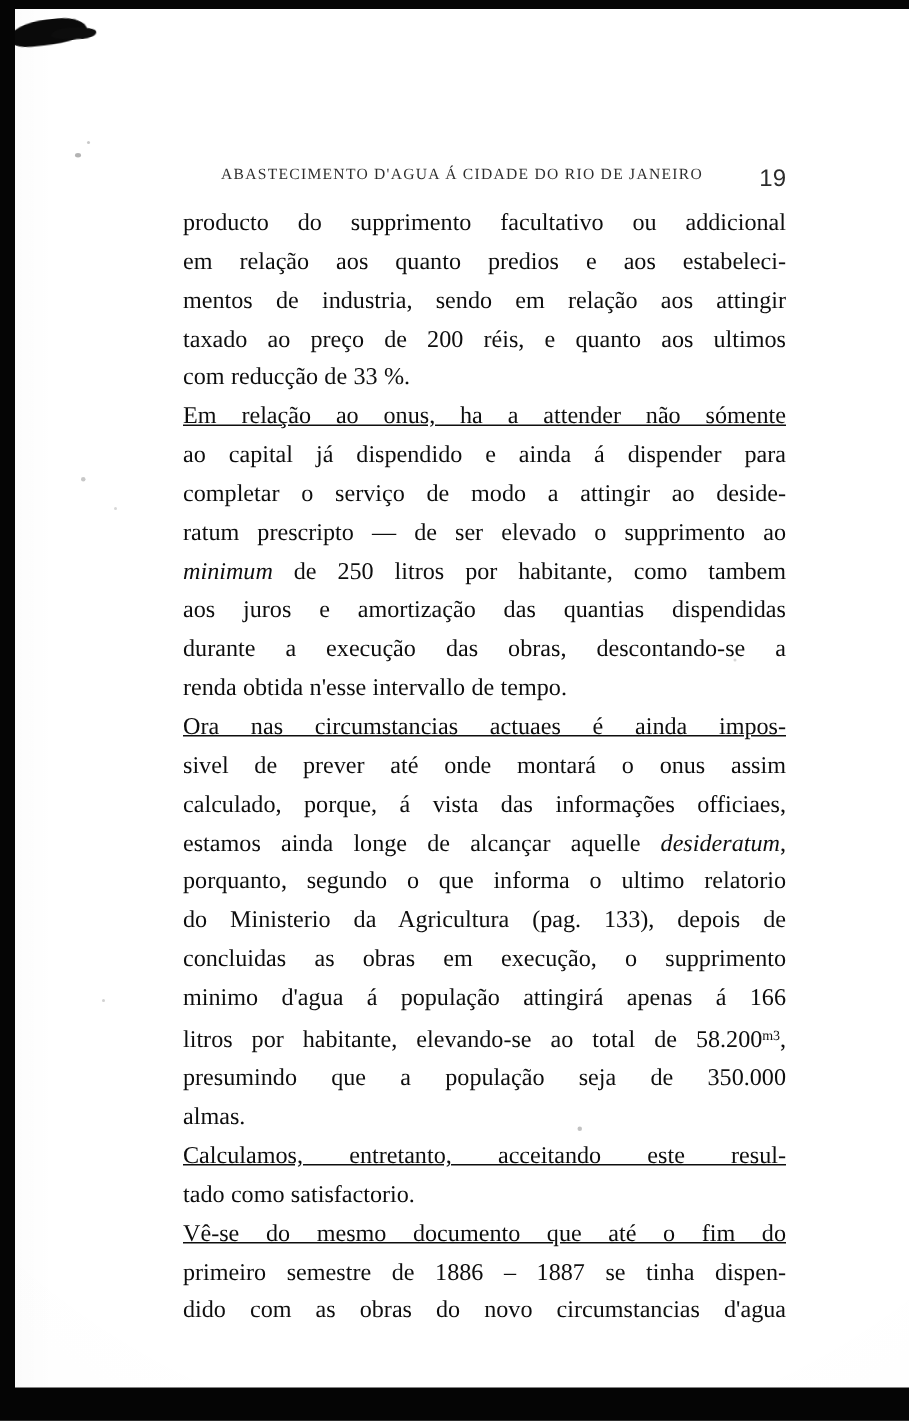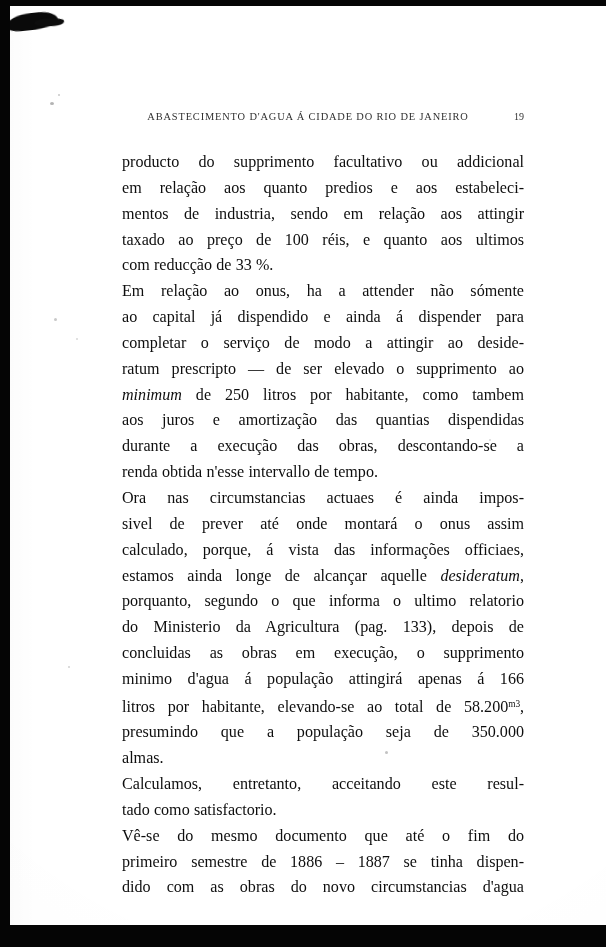--- a/index.html
+++ b/index.html
@@ -97,27 +97,27 @@
   }
   #running-head .head-title {
     display: inline-block;
     text-transform: uppercase;
     font-size: 10.4px;
   }
   #running-head .folio {
     position: absolute;
     right: 0;
     top: 1px;
-    font-size: 10px;
+    font-size: 16px;
     letter-spacing: 0;
-    font-family: Liberation Serif, serif;
+    font-family: Liberation Sans, sans-serif;
   }
 
   #body-text {
-    margin-top: 23px;
+    margin-top: 10px;
     font-size: 16.1px;
     line-height: 25.85px;
     color: #0e0e0e;
     text-align: justify;
     text-justify: inter-word;
     -webkit-hyphens: none;
     hyphens: none;
     word-spacing: 0.2px;
   }
   #body-text p {
@@ -137,20 +137,21 @@
     display: block;
     text-align: justify;
     text-align-last: justify;
     white-space: pre-wrap;
   }
   .ln.last {
     text-align-last: left;
   }
   .ln.ind {
     text-indent: 30px;
+    text-decoration: underline;
   }
 
   
   #body-text, #running-head {
     text-rendering: optimizeLegibility;
   }
 </style>
 </head>
 <body>
 
@@ -176,21 +177,21 @@
         <span class="head-title">Abastecimento d'agua á cidade do Rio de Janeiro</span>
         <span class="folio">19</span>
       </div>
 
       <div id="body-text">
 
         <p>
           <span class="ln">producto do supprimento facultativo ou addicional</span>
           <span class="ln">em relação aos quanto predios e aos estabeleci-</span>
           <span class="ln">mentos de industria, sendo em relação aos attingir</span>
-          <span class="ln">taxado ao preço de 100 réis, e quanto aos ultimos</span>
+          <span class="ln">taxado ao preço de 200 réis, e quanto aos ultimos</span>
           <span class="ln last">com reducção de 33 %.</span>
         </p>
 
         <p>
           <span class="ln ind">Em relação ao onus, ha a attender não sómente</span>
           <span class="ln">ao capital já dispendido e ainda á dispender para</span>
           <span class="ln">completar o serviço de modo a attingir ao deside-</span>
           <span class="ln">ratum prescripto — de ser elevado o supprimento ao</span>
           <span class="ln"><i>minimum</i><span> de 250 litros por habitante, como tambem</span></span>
           <span class="ln">aos juros e amortização das quantias dispendidas</span>

